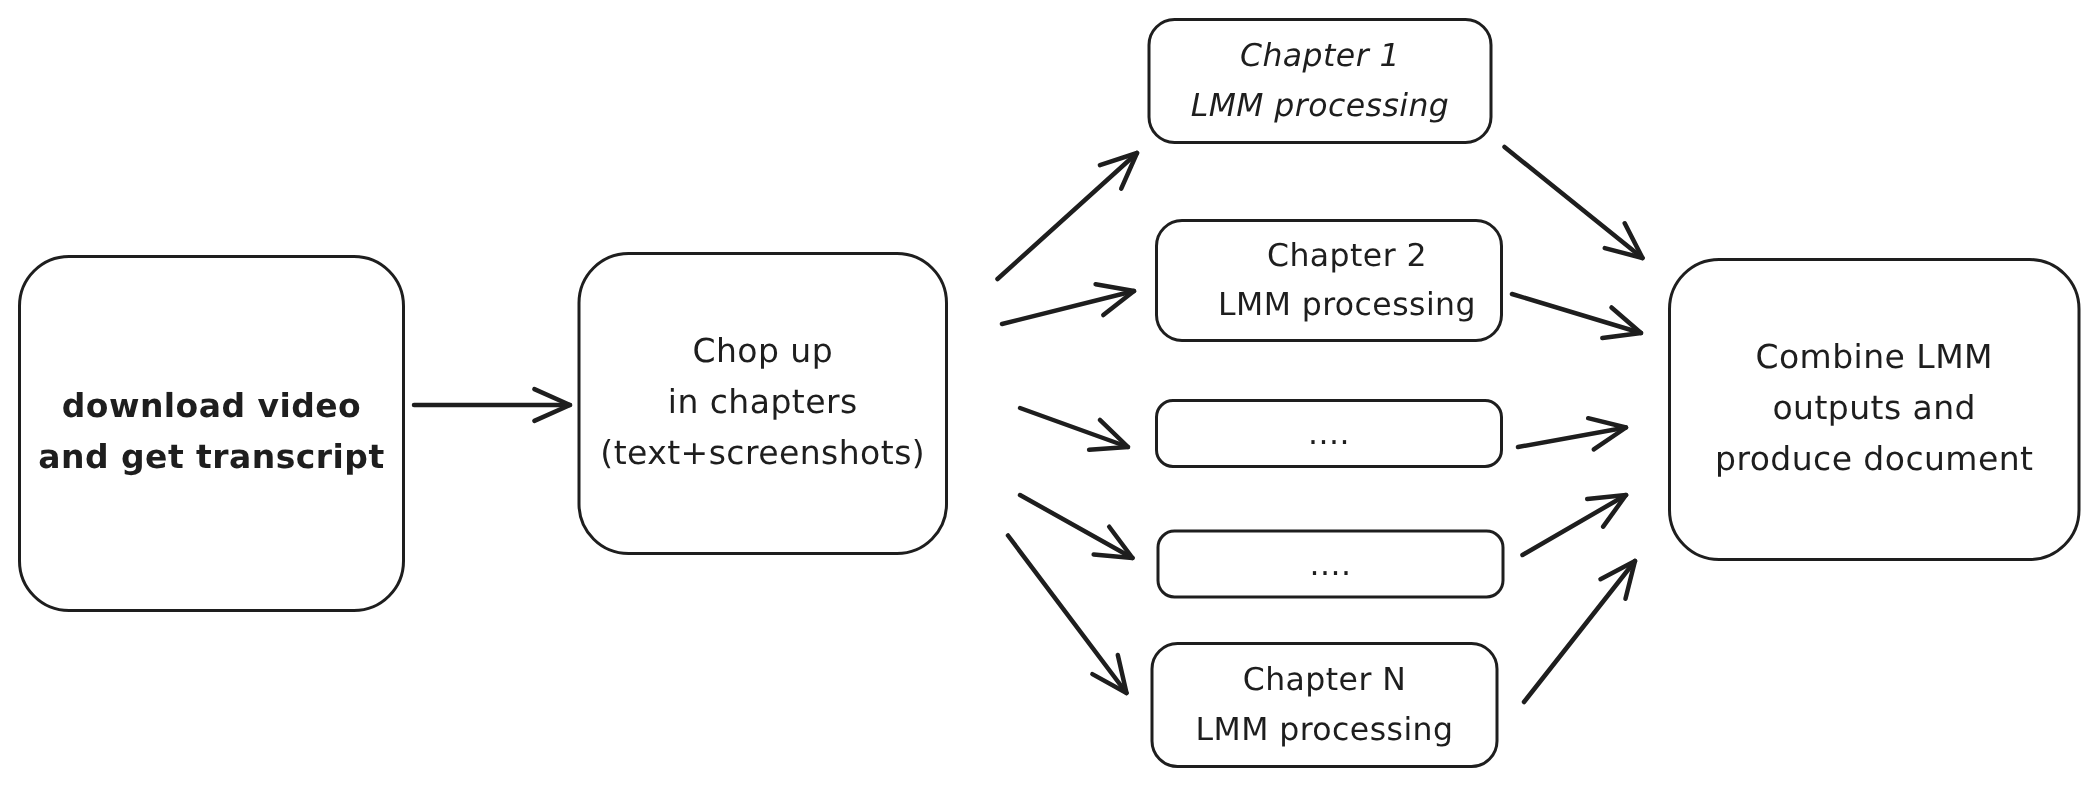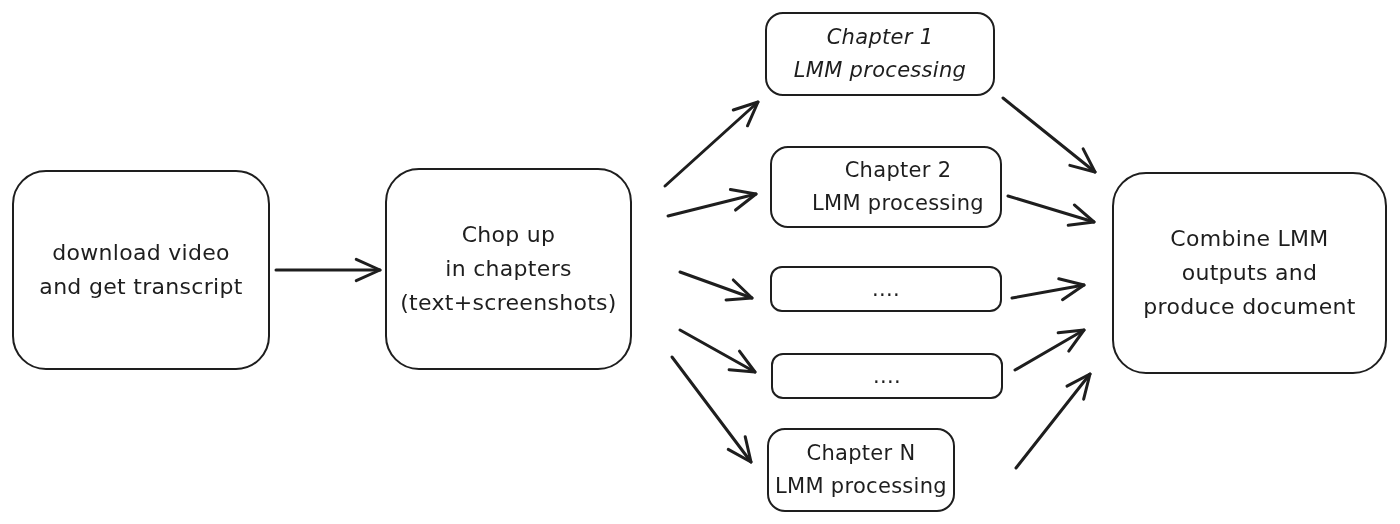--- a/index.html
+++ b/index.html
@@ -56,21 +56,21 @@
     <g>
       <path class="edge" d="M1015,370 L1084,330"></path>
       <path class="edge" d="M1068.7784172729205,351.0785060970335 L1084,330 L1058.1441948347865,332.73447239125227"></path>
     </g>
     <g>
       <path class="edge" d="M1016,468 L1090,374"></path>
       <path class="edge" d="M1083.6454153423276,399.21149051183755 L1090,374 L1066.9849880134918,386.0958349550944"></path>
     </g>
   </svg>
 
-<div class="node" style="left:12px;top:170px;width:258px;height:200px;border-radius:34px;">
+<div class="node" style="left:12px;top:170px;width:258px;height:238px;border-radius:34px;font-weight:bold;">
   <span class="label">download video
 and get transcript</span>
 </div>
 
 <div class="node" style="left:385px;top:168px;width:247px;height:202px;border-radius:34px;">
   <span class="label">Chop up
 in chapters
 (text+screenshots)</span>
 </div>
 
@@ -85,21 +85,21 @@
 </div>
 
 <div class="node small" style="left:770px;top:266px;width:232px;height:46px;border-radius:12px;">
   <span class="label">....</span>
 </div>
 
 <div class="node small" style="left:771px;top:353px;width:232px;height:46px;border-radius:12px;">
   <span class="label">....</span>
 </div>
 
-<div class="node small" style="left:767px;top:428px;width:188px;height:84px;border-radius:18px;">
+<div class="node small" style="left:767px;top:428px;width:232px;height:84px;border-radius:18px;">
   <span class="label">Chapter N
 LMM processing</span>
 </div>
 
 <div class="node" style="left:1112px;top:172px;width:275px;height:202px;border-radius:34px;">
   <span class="label">Combine LMM
 outputs and
 produce document</span>
 </div>
 

